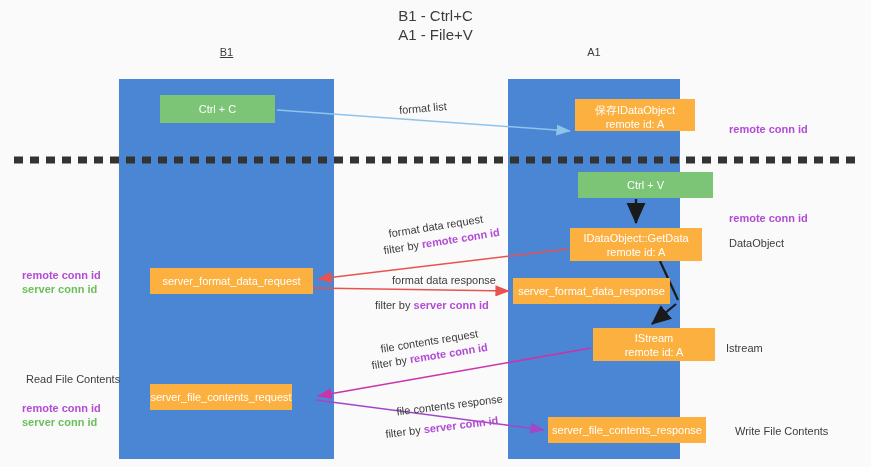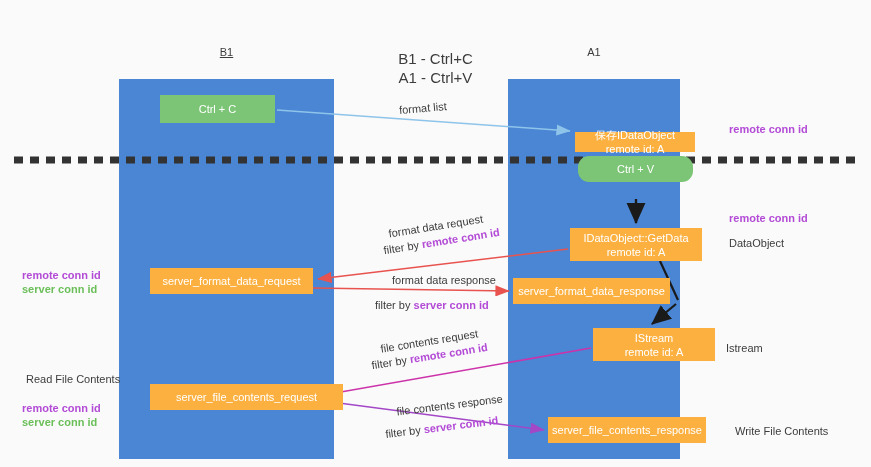--- a/index.html
+++ b/index.html
@@ -16,21 +16,21 @@
   #lane-b1{left:119px;top:79px;width:215px;height:380px;}
   #lane-a1{left:508px;top:79px;width:172px;height:380px;}
 
   
   svg.layer{position:absolute;left:0;top:0;width:871px;height:467px;overflow:visible;}
   #arrows{z-index:3;}
 
   
   #title{
     position:absolute;left:0;top:6px;width:871px;
-    text-align:center;color:#3c3c3c;font-size:15px;line-height:19px;margin-top:43px;
+    text-align:center;color:#3c3c3c;font-size:15px;line-height:19px;
   }
   #title div{white-space:pre;}
 
   
   .lane-head{
     position:absolute;text-align:center;color:#3c3c3c;
     font-size:11px;line-height:13px;
   }
   #head-b1{left:119px;top:46px;width:215px;text-decoration:underline;}
   #head-a1{left:508px;top:46px;width:172px;}
@@ -42,27 +42,27 @@
     position:absolute;display:flex;flex-direction:column;
     align-items:center;justify-content:center;
     color:#ffffff;font-size:11px;line-height:14px;
     text-align:center;z-index:4;box-sizing:border-box;
   }
   .box.green{background:#7cc576;}
   .box.orange{background:#fbb040;}
   .box .sub{display:block;}
 
   #box-ctrlc{left:160px;top:95px;width:115px;height:28px;}
-  #box-idataobject{left:575px;top:132px;width:120px;height:20px;}
-  #box-ctrlv{left:578px;top:156px;width:115px;height:26px;border-radius:11px;}
+  #box-idataobject{left:575px;top:99px;width:120px;height:32px;justify-content:flex-end;}
+  #box-ctrlv{left:578px;top:172px;width:135px;height:26px;}
   #box-getdata{left:570px;top:228px;width:132px;height:33px;}
   #box-sfdreq{left:150px;top:268px;width:163px;height:26px;}
   #box-sfdresp{left:513px;top:278px;width:157px;height:26px;}
   #box-istream{left:593px;top:328px;width:122px;height:33px;}
-  #box-sfcreq{left:150px;top:384px;width:193px;height:26px;}
+  #box-sfcreq{left:150px;top:384px;width:142px;height:26px;}
   #box-sfcresp{left:548px;top:417px;width:158px;height:26px;}
 
   
   .lbl{position:absolute;color:#3c3c3c;font-size:11px;line-height:14px;z-index:5;white-space:nowrap;}
   .purple{color:#b34bd6;font-weight:bold;}
   .green-t{color:#6bbf59;font-weight:bold;}
 
   #lbl-format-list{left:399px;top:101px;transform:rotate(-5deg);}
   #lbl-fdreq{left:388px;top:219px;transform:rotate(-9deg);}
   #lbl-fdreq2{left:383px;top:234px;transform:rotate(-9deg);}
@@ -87,21 +87,21 @@
 </head>
 <body>
 
 <div id="stage">
 
   <div class="lane" id="lane-b1"></div>
   <div class="lane" id="lane-a1"></div>
 
   <div id="title">
     <div>B1 - Ctrl+C</div>
-    <div>A1 - Ctrl+V</div>
+    <div>A1 - File+V</div>
   </div>
 
   <div class="lane-head" id="head-b1">
     <span class="l1">B1</span>
   </div>
   <div class="lane-head" id="head-a1">
     <span class="l1">A1</span>
   </div>
 
   <svg class="layer" id="arrows">

